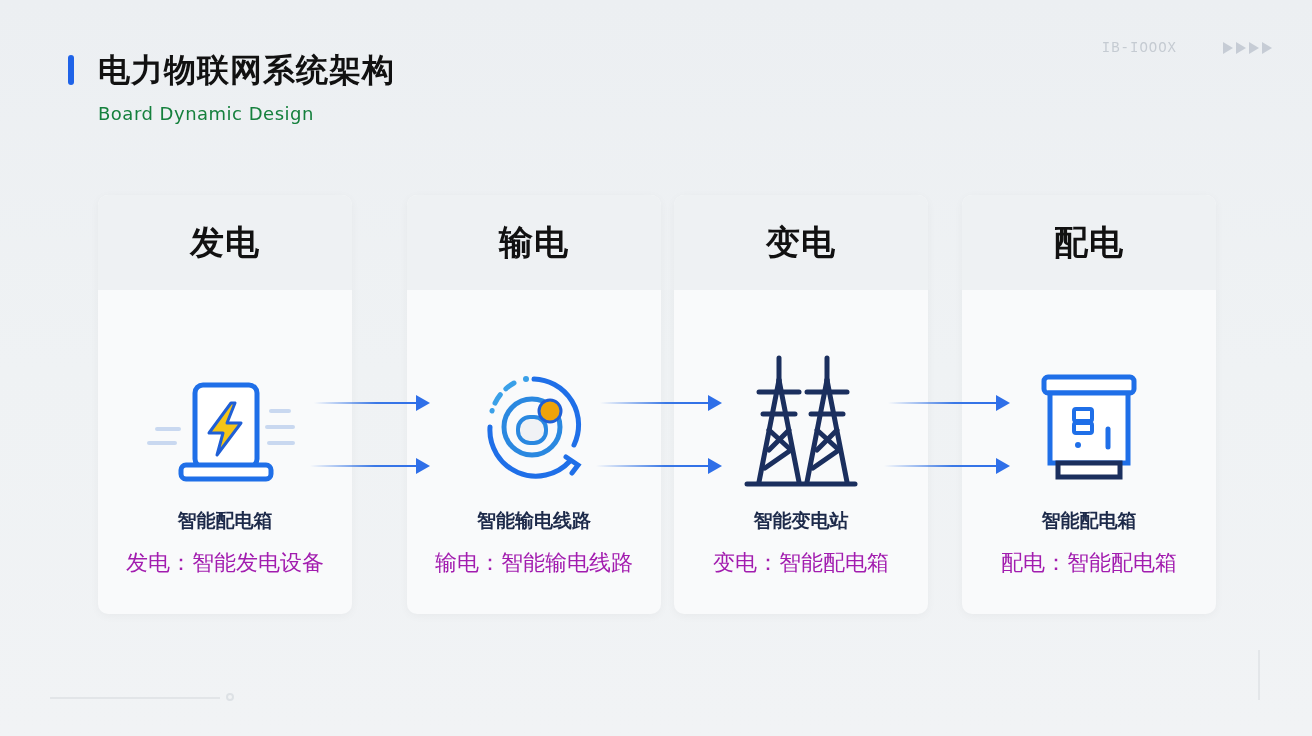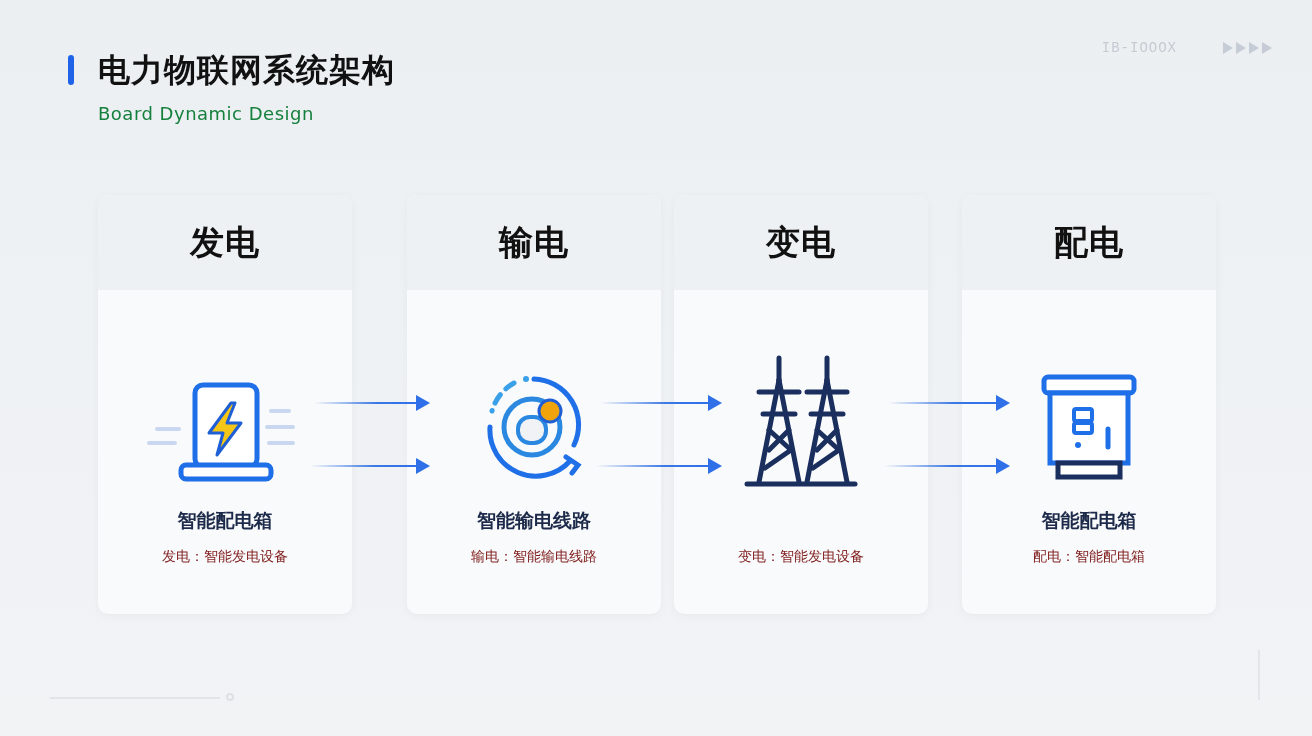--- a/index.html
+++ b/index.html
@@ -20,21 +20,21 @@
     position:absolute; top:195px; width:254px; height:419px;
     background:#f9fafb; border-radius:10px; overflow:hidden;
     box-shadow: 0 2px 10px rgba(0,0,0,0.04);
   }
   .card-head {
     height:95px; background:#eef1f3; display:flex; align-items:center; justify-content:center;
     font-size:34px; font-weight:bold; color:#111; letter-spacing:1px;
   }
   .card-icon { position:absolute; left:0; right:0; top:170px; height:120px; display:flex; justify-content:center; align-items:center; }
   .card-name { position:absolute; left:0; right:0; top:313px; text-align:center; font-size:19px; font-weight:bold; color:#1d2a4a; }
-  .card-desc { position:absolute; left:0; right:0; top:353px; text-align:center; font-size:14px; color:#7f1d1d; }
+  .card-desc { position:absolute; left:0; right:0; top:353px; text-align:center; font-size:22px; color:#a21caf; }
 
   .arrow { position:absolute; height:2px; }
   .arrow .line { position:absolute; left:0; right:12px; top:0; height:2px; background:linear-gradient(90deg, rgba(58,120,230,0) 0%, #3a78e6 60%, #2f6fe8 100%); }
   .arrow .head { position:absolute; right:0; top:-7px; width:0; height:0; border-top:8px solid transparent; border-bottom:8px solid transparent; border-left:14px solid #2f6fe8; }
 
   .bottom-line { position:absolute; left:50px; top:697px; width:170px; height:2px; background:#e2e5e8; }
   .bottom-dot { position:absolute; left:226px; top:693px; width:8px; height:8px; border-radius:50%; border:2px solid #dde1e5; box-sizing:border-box; }
   .right-line { position:absolute; left:1258px; top:650px; width:2px; height:50px; background:#e3e6e9; }
 </style>
 </head>
@@ -106,21 +106,22 @@
         <line x1="66" y1="42" x2="106" y2="42"></line>
         <line x1="70" y1="64" x2="102" y2="64"></line>
         <path d="M86 30 L66 132"></path>
         <path d="M86 30 L106 132"></path>
         <path d="M76 80 L98 100 L72 118"></path>
         <path d="M96 80 L76 100"></path>
         <line x1="6" y1="134" x2="114" y2="134"></line>
       </g>
     </svg>
   </div>
-  <div class="card-desc">变电：智能发电设备</div>
+  <div class="card-name">智能变电站</div>
+  <div class="card-desc">变电：智能配电箱</div>
 </div>
 
 <div class="card" style="left:962px;">
   <div class="card-head">配电</div>
   <div class="card-icon">
     <svg width="110" height="120" viewBox="0 0 110 120">
       <rect x="10" y="12" width="90" height="16" rx="4" fill="#ffffff" stroke="#1f6fe8" stroke-width="5"></rect>
       <rect x="16" y="28" width="78" height="70" fill="#ffffff" stroke="#1f6fe8" stroke-width="5"></rect>
       <rect x="24" y="98" width="62" height="14" fill="#ffffff" stroke="#1b2f5e" stroke-width="5"></rect>
       <rect x="40" y="44" width="18" height="12" rx="2" fill="none" stroke="#1f6fe8" stroke-width="4"></rect>

